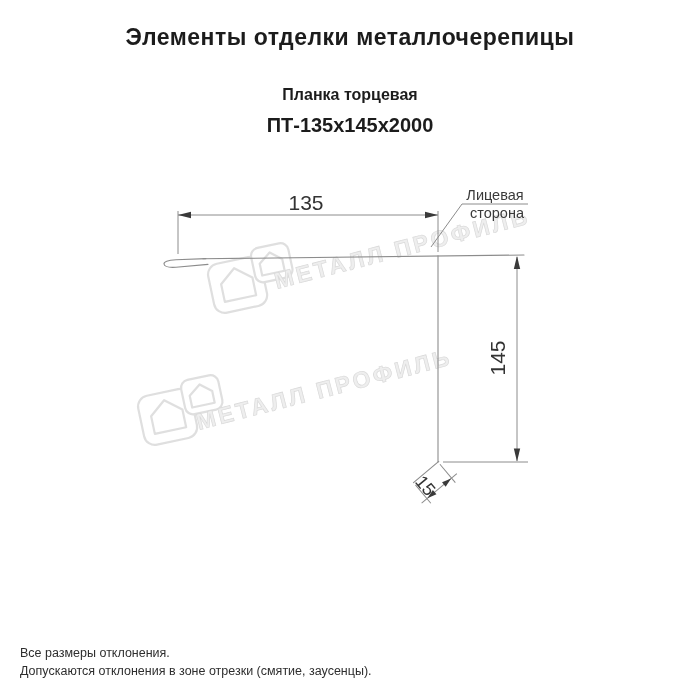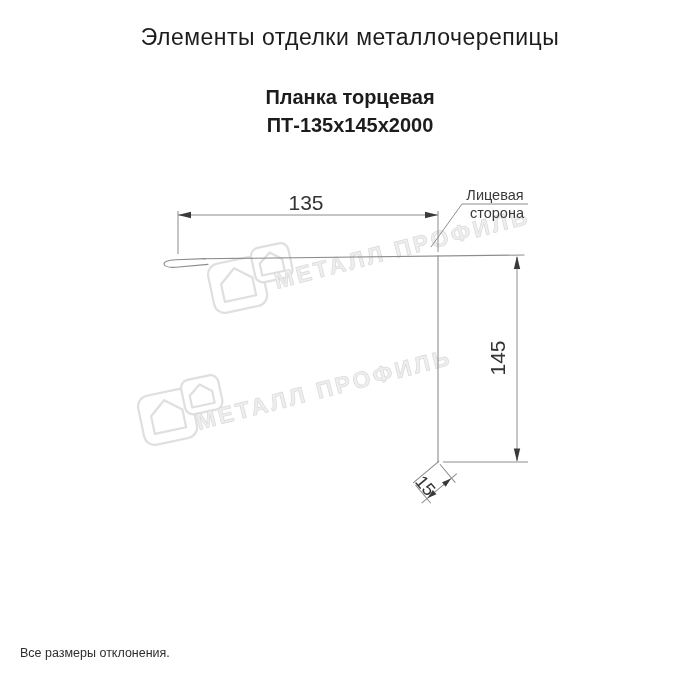--- a/index.html
+++ b/index.html
@@ -2,25 +2,25 @@
 <html><head>
 <meta charset="utf-8">
 <style>
   html,body{margin:0;padding:0;background:#fff;}
   .page{
     position:relative;width:700px;height:700px;background:#ffffff;
     font-family:"Liberation Sans", sans-serif;overflow:hidden;
   }
   .title{
     position:absolute;top:24px;left:0;width:700px;text-align:center;
-    font-size:23px;font-weight:normal;color:#1c1c1c;letter-spacing:0.5px;
+    font-size:23px;font-weight:bold;color:#1c1c1c;letter-spacing:0.5px;
   }
   .product{
     position:absolute;top:86px;left:0;width:700px;text-align:center;
-    font-size:20px;font-weight:bold;color:#1c1c1c;
+    font-size:16px;font-weight:bold;color:#1c1c1c;
   }
   .model{
     position:absolute;top:114px;left:0;width:700px;text-align:center;
     font-size:20px;font-weight:bold;color:#1c1c1c;
   }
   .drawing{position:absolute;left:0;top:0;}
   .footnotes{
     position:absolute;left:20px;top:644px;color:#2e2e2e;
     font-size:12.5px;line-height:18px;
   }
@@ -97,15 +97,16 @@
 
     <g>
       <polyline points="431,247 462,204 528,204" stroke="#8c8c8c" stroke-width="1" fill="none"></polyline>
       <text x="495" y="200" text-anchor="middle" font-size="14.5" fill="#3a3a3a">Лицевая</text>
       <text x="497" y="218" text-anchor="middle" font-size="14.5" fill="#3a3a3a">сторона</text>
     </g>
   </svg>
 
   <div class="footnotes">
     <div>Все размеры отклонения.</div>
+    <div>Допускаются отклонения в зоне отрезки (смятие, заусенцы).</div>
   </div>
 
 </div>
 
 </body></html>

